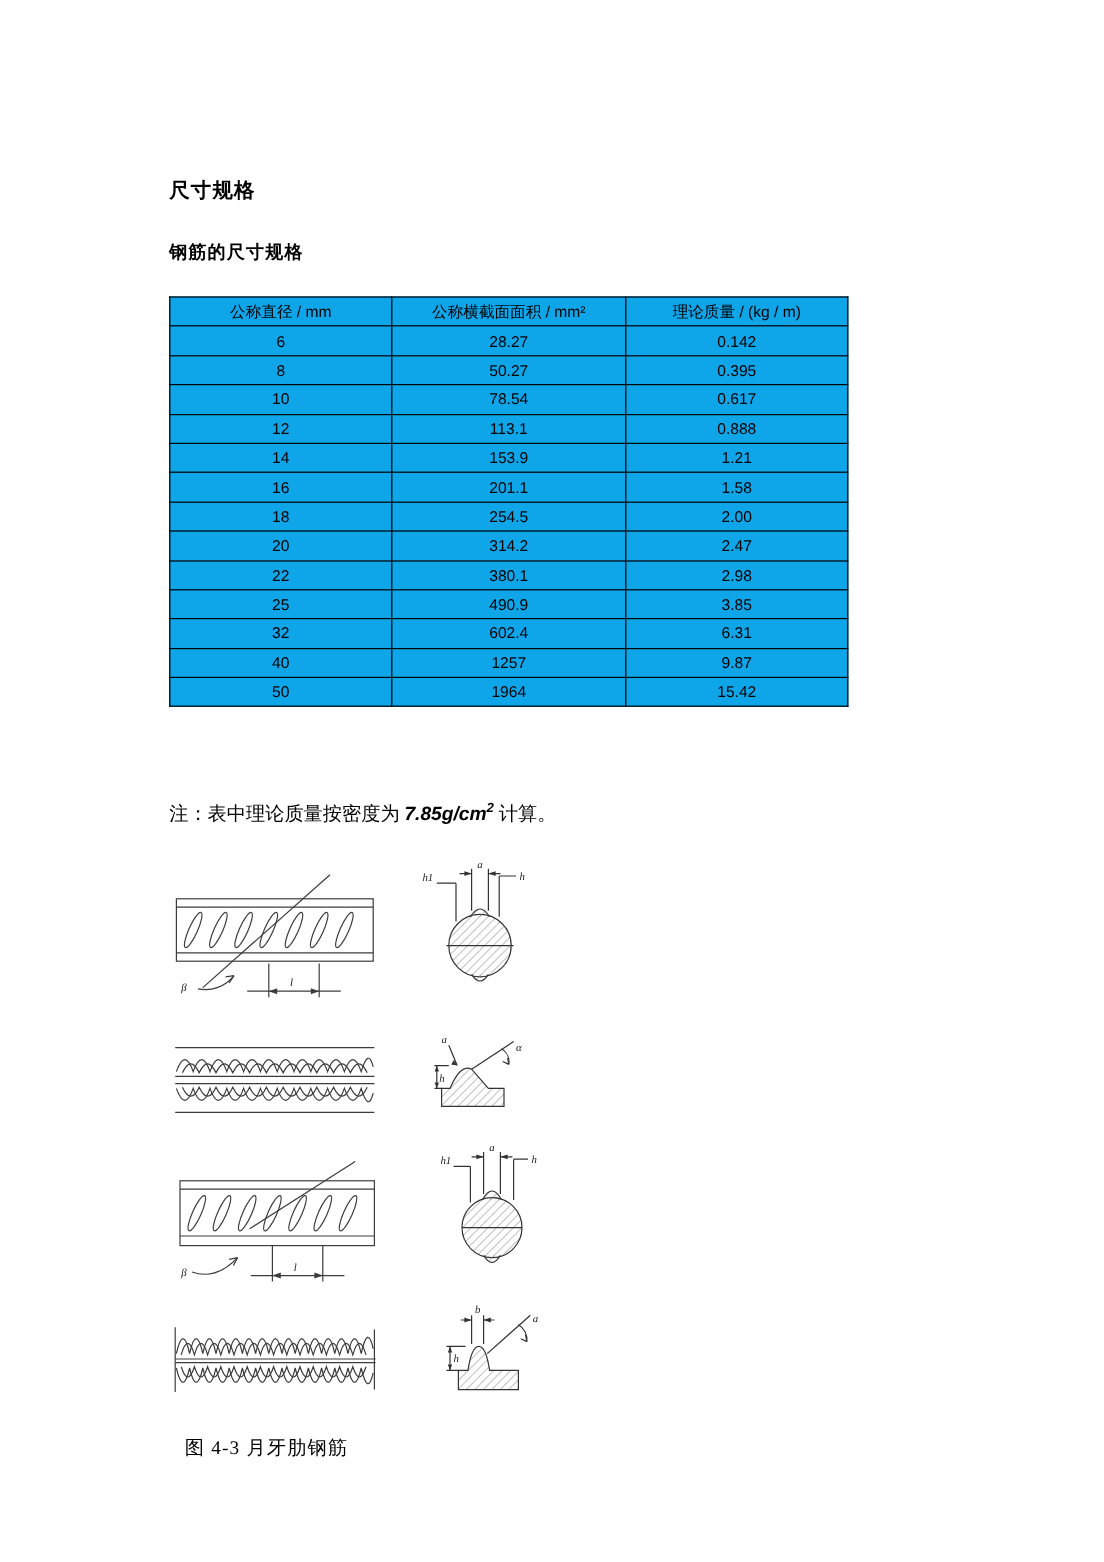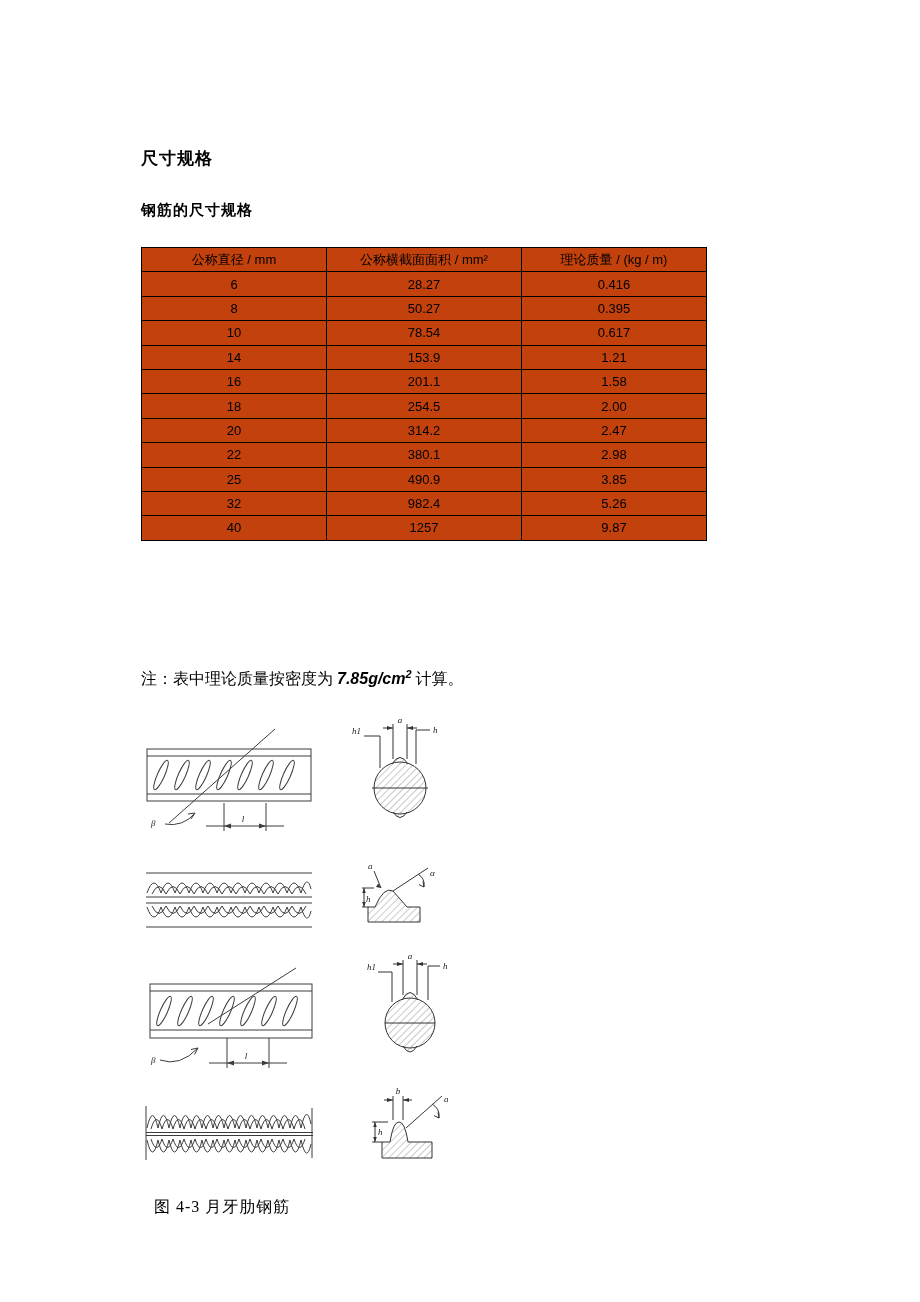--- a/index.html
+++ b/index.html
@@ -7,21 +7,21 @@
   body {
     width:920px; height:1302px;
     font-family:"Liberation Sans", sans-serif;
     color:#000;
   }
   .page { position:relative; width:920px; height:1302px; background:#fff; overflow:hidden;margin-top:44px; }
 
   .heading { position:absolute; left:141px; top:103px; font-size:17px; font-weight:700; letter-spacing:1px; }
   .subheading { position:absolute; left:141px; top:157px; font-size:15px; font-weight:700; letter-spacing:1px;font-family:Liberation Serif, serif; }
 
-  .spec-table { position:absolute; left:141px; top:203px; width:565px; border-collapse:collapse; table-layout:fixed; background:#c2410c; }
+  .spec-table { position:absolute; left:141px; top:203px; width:565px; border-collapse:collapse; table-layout:fixed; background:#0ea5e9; }
   .spec-table th, .spec-table td {
     border:1px solid #000; text-align:center; vertical-align:middle;
     font-size:13px; font-weight:400; height:24.4px; padding:0 2px;
   }
   .col-a { width:185px; } .col-b { width:195px; } .col-c { width:185px; }
 
   .note { position:absolute; left:141px; top:624px; font-family:"Liberation Serif", serif; font-size:16px; }
   .note .density { font-family:"Liberation Sans", sans-serif; font-weight:700; font-size:16px;font-style:italic; }
   .note sup { font-size:11px; }
 
@@ -58,33 +58,38 @@
       <tr>
           <th>公称直径 / mm</th>
           <th>公称横截面面积 / mm²</th>
           <th>理论质量 / (kg / m)</th>
         </tr>
     </thead>
     <tbody>
         <tr>
           <td>6</td>
           <td>28.27</td>
-          <td>0.416</td>
+          <td>0.142</td>
         </tr>
         <tr>
           <td>8</td>
           <td>50.27</td>
           <td>0.395</td>
         </tr>
         <tr>
           <td>10</td>
           <td>78.54</td>
           <td>0.617</td>
         </tr>
         <tr>
+          <td>12</td>
+          <td>113.1</td>
+          <td>0.888</td>
+        </tr>
+        <tr>
           <td>14</td>
           <td>153.9</td>
           <td>1.21</td>
         </tr>
         <tr>
           <td>16</td>
           <td>201.1</td>
           <td>1.58</td>
         </tr>
         <tr>
@@ -102,27 +107,32 @@
           <td>380.1</td>
           <td>2.98</td>
         </tr>
         <tr>
           <td>25</td>
           <td>490.9</td>
           <td>3.85</td>
         </tr>
         <tr>
           <td>32</td>
-          <td>982.4</td>
-          <td>5.26</td>
+          <td>602.4</td>
+          <td>6.31</td>
         </tr>
         <tr>
           <td>40</td>
           <td>1257</td>
           <td>9.87</td>
+        </tr>
+        <tr>
+          <td>50</td>
+          <td>1964</td>
+          <td>15.42</td>
         </tr>
       </tbody>
   </table>
 
   <p class="note"><span>注：表中理论质量按密度为 </span><span class="density"><span>7.85g/cm</span><sup>2</sup></span><span> 计算。</span></p>
 
   <svg id="d1l" class="fig" viewBox="0 0 200 122">
     <g stroke="#3c3c3c" fill="none" stroke-width="1">
       <rect x="4" y="22" width="164" height="52"></rect>
       <line x1="4" y1="29" x2="168" y2="29"></line>

